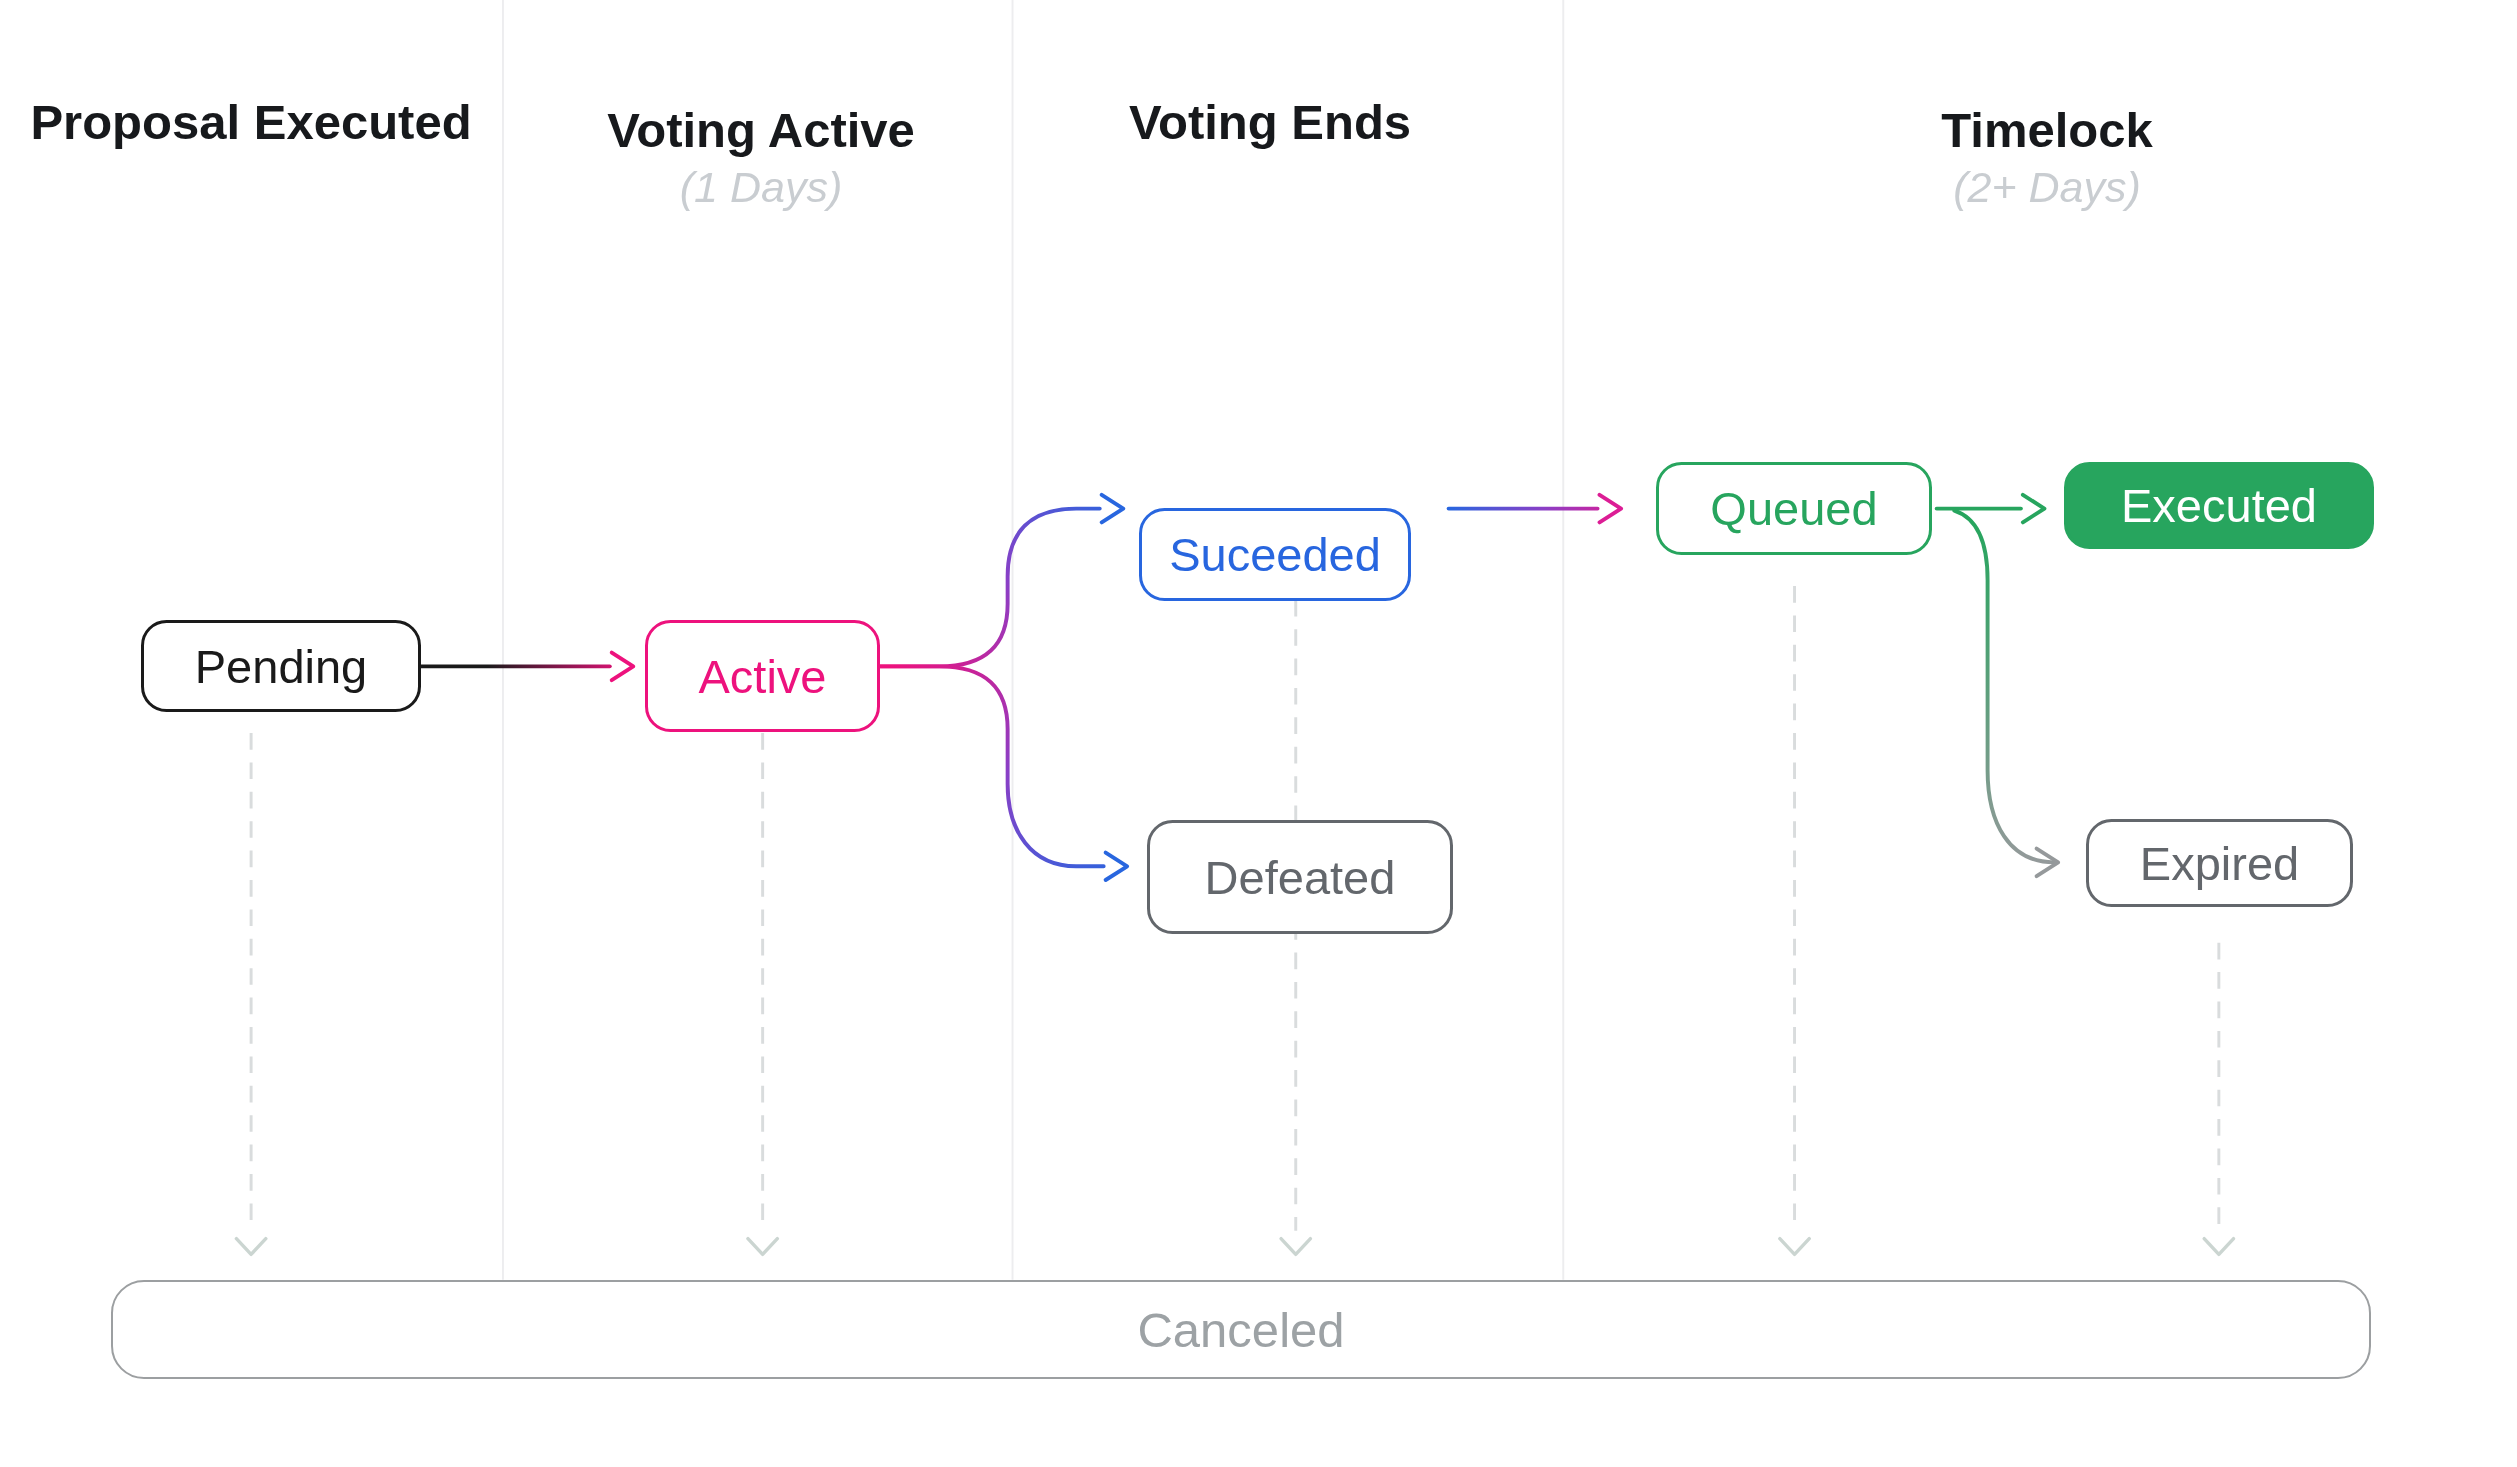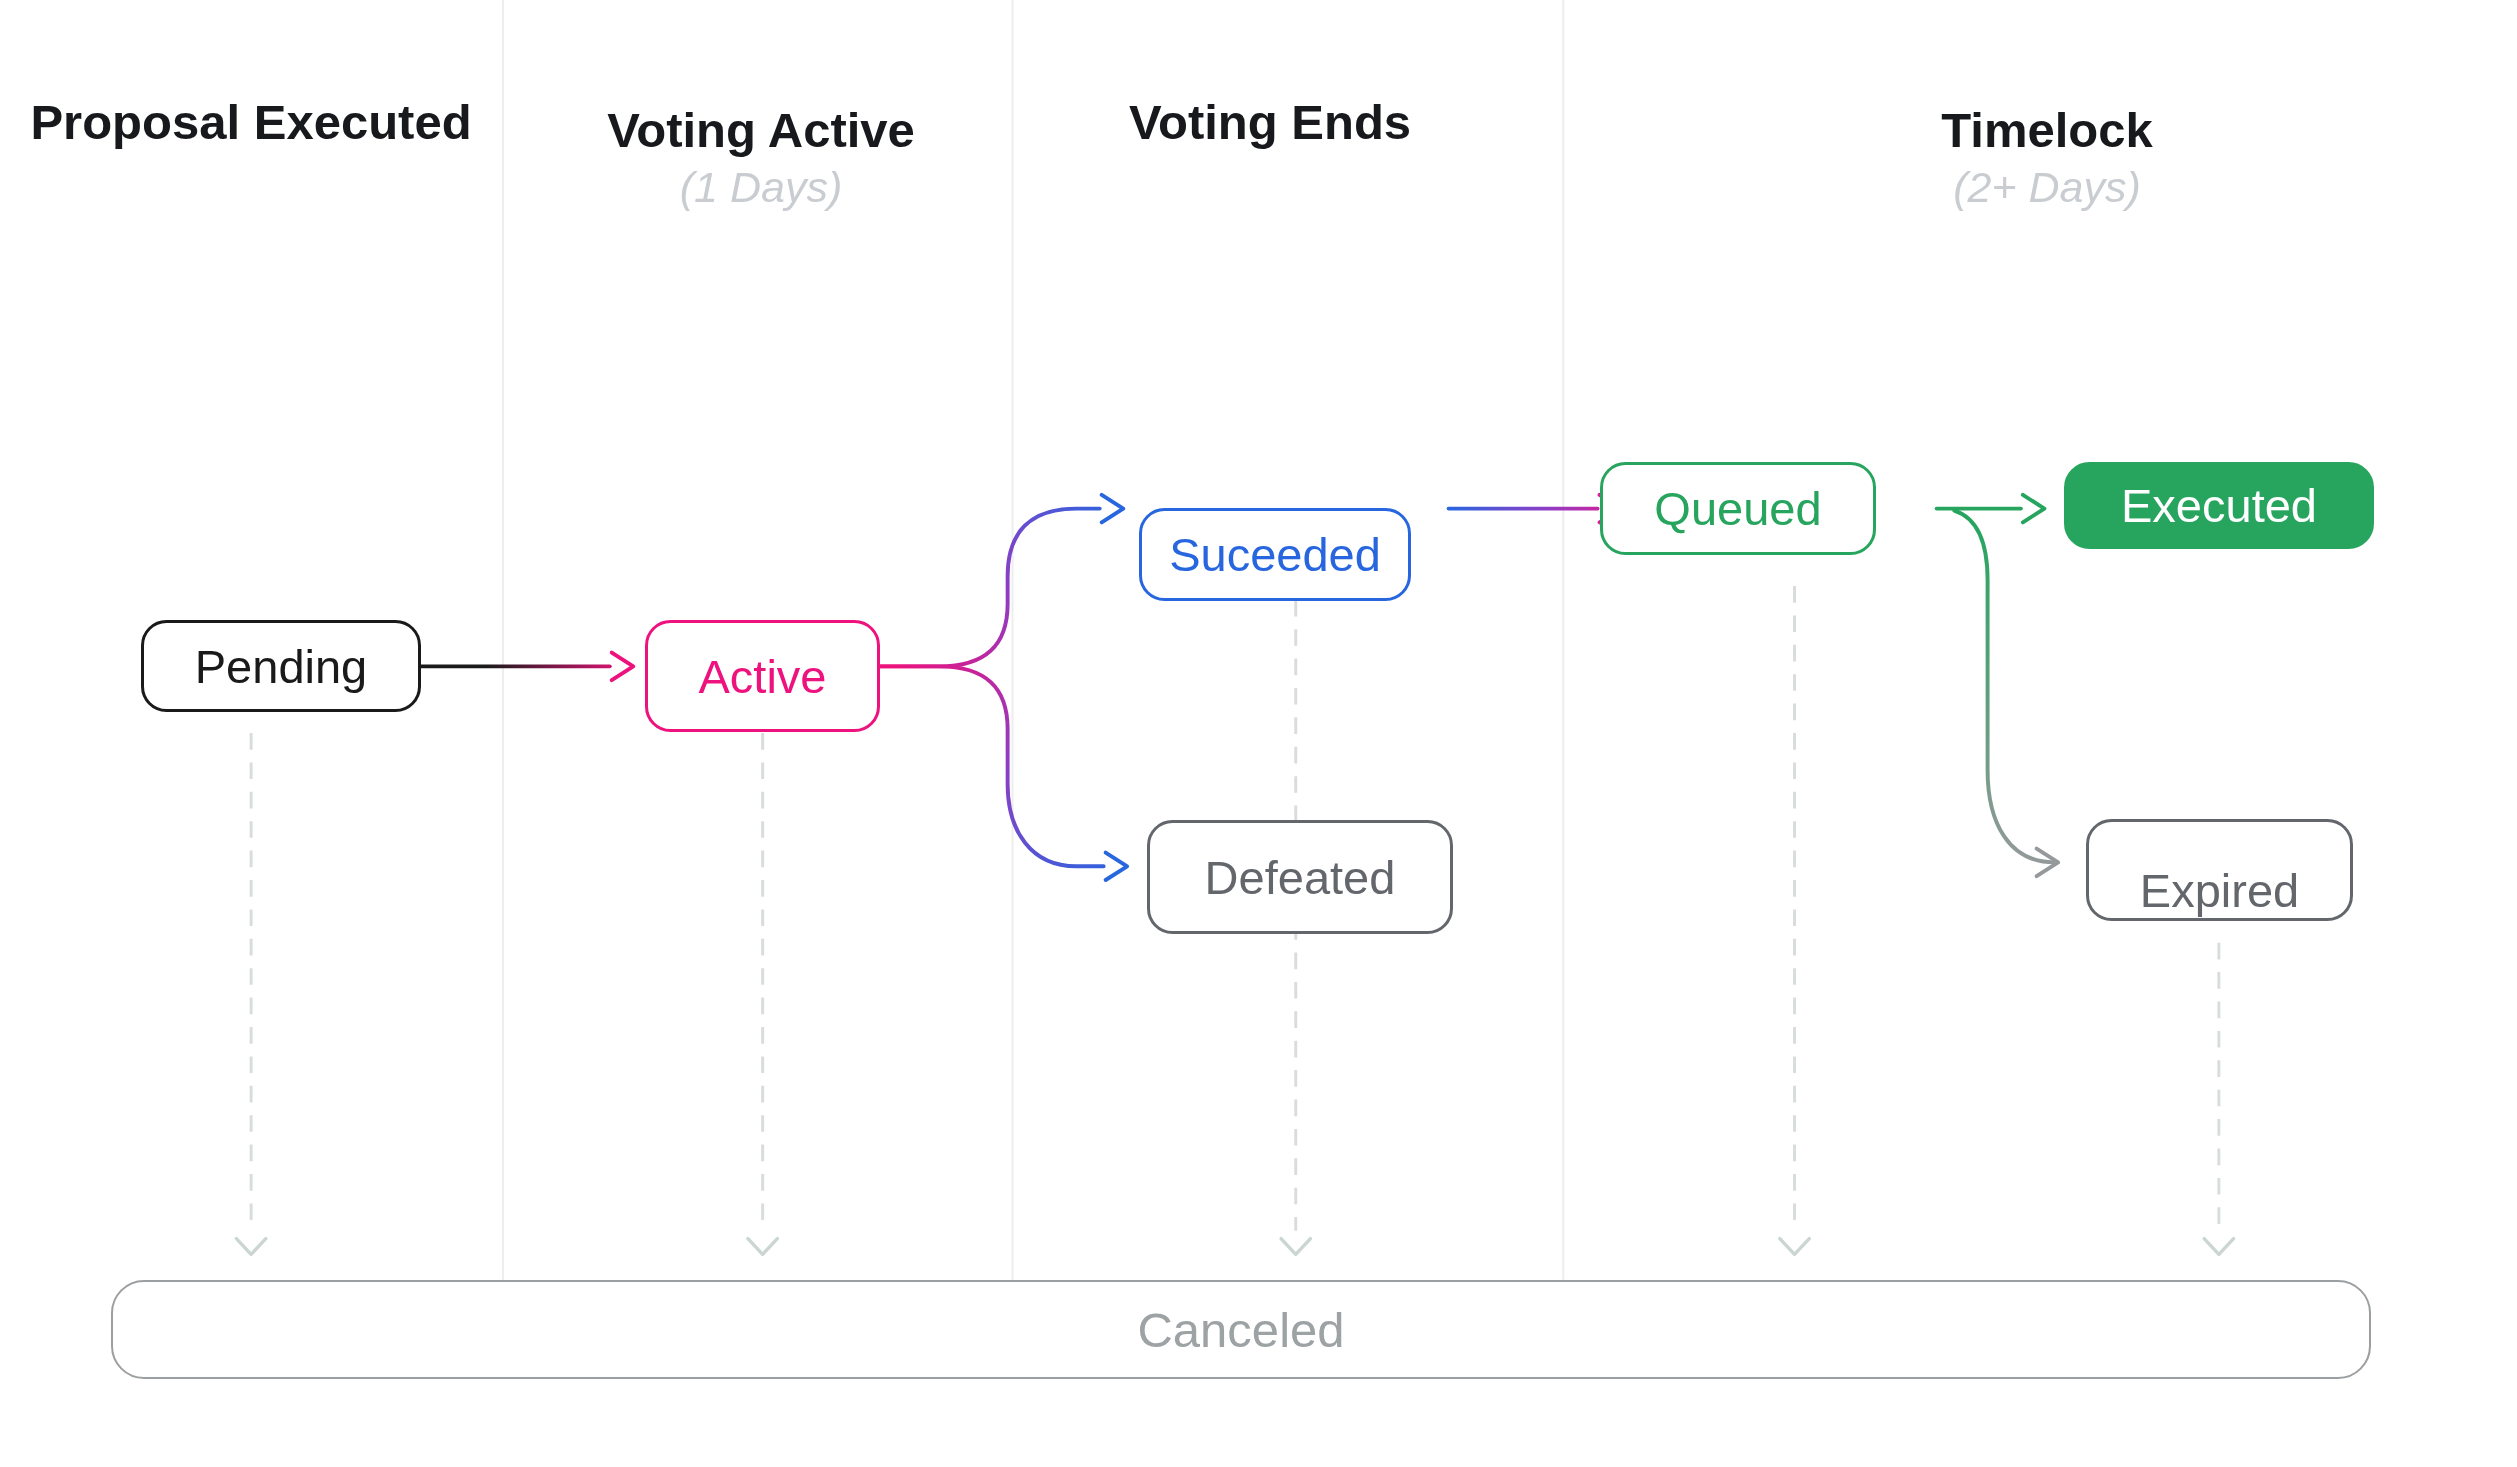--- a/index.html
+++ b/index.html
@@ -39,23 +39,23 @@
     background: #ffffff;
     border: 3.9px solid;
     border-radius: 25.5px;
     font-size: 47px;
     white-space: nowrap;
   }
   .node-pending  { left: 111px;  top: 620px; width: 280px; height: 92px; border-color: var(--ink);   color: var(--ink); margin-left: 30px; }
   .node-active   { left: 645px;  top: 620px; width: 235px; height: 112px; border-color: var(--pink);  color: var(--pink); }
   .node-suceeded { left: 1139px; top: 476px; width: 272px; height: 93px; border-color: var(--blue);  color: var(--blue); margin-top: 32px; }
   .node-defeated { left: 1147px; top: 820px; width: 306px; height: 114px; border-color: var(--slate); color: var(--slate); justify-content: center; }
-  .node-queued   { left: 1600px; top: 462px; width: 276px; height: 93px; border-color: var(--green); color: var(--green); }
+  .node-queued   { left: 1656px; top: 462px; width: 276px; height: 93px; border-color: var(--green); color: var(--green); }
   .node-executed { left: 2064px; top: 462px; width: 310px; height: 87px; border-color: var(--green); background: var(--green); color: var(--white); }
-  .node-expired  { left: 2086px; top: 819px; width: 267px; height: 102px; border-color: var(--slate); color: var(--slate); align-items: flex-end; }
+  .node-expired  { left: 2086px; top: 819px; width: 267px; height: 88px; border-color: var(--slate); color: var(--slate); }
 
   .cancel-bar {
     position: absolute;
     box-sizing: border-box;
     left: 111px; top: 1280px; width: 2260px; height: 99px;
     border: 2.9px solid var(--cancel-border);
     border-radius: 33px;
     background: #ffffff;
     display: flex; align-items: center; justify-content: center;
     font-size: 49px;

